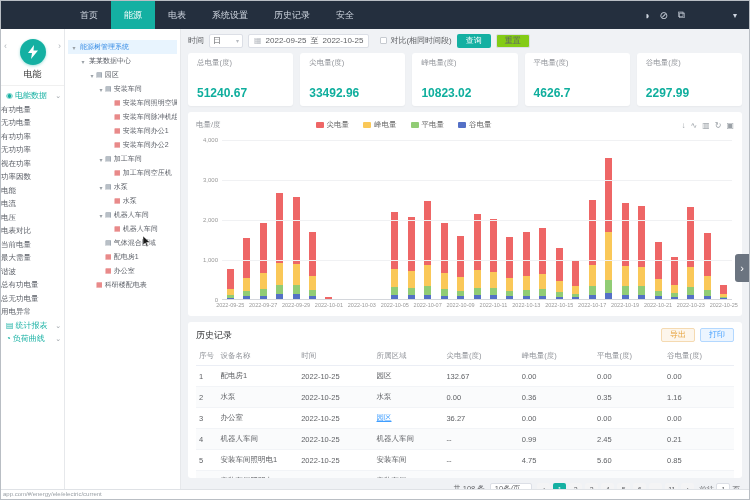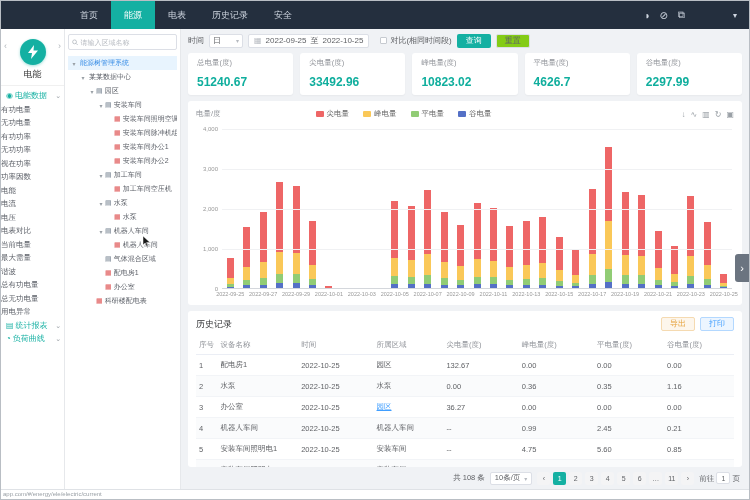--- a/index.html
+++ b/index.html
@@ -55,21 +55,21 @@
   .f-date .cal { color:#b6bac0; font-size:8px; }
   .f-check { display:flex; align-items:center; gap:3px; margin-left:6px; cursor:pointer; }
   .checkbox { width:7px; height:7px; border:1px solid #c6cad0; border-radius:1px; background:#fff; }
   .btn { height:14px; line-height:12px; padding:0 8px; border-radius:2px; font-size:8px; cursor:pointer; border:1px solid transparent; }
   .btn-primary { background:#14b0a2; color:#fff; }
   .btn-plain { background:#84cc16; border-color:#dcdfe6; color:#606266; }
 
   .cards { display:flex; gap:7px; margin-top:4px; }
   .card { flex:1; background:#fff; border-radius:3px; padding:5px 9px 6px; box-shadow:0 1px 2px rgba(0,0,0,.04); }
   .card-label { font-size:7.5px; color:#909399; }
-  .card-value { font-size:12px; font-weight:bold; color:#0fae9d; margin-top:7px; }
+  .card-value { font-size:12px; font-weight:bold; color:#0fae9d; margin-top:18px; }
 
   .chart-card { background:#fff; border-radius:3px; margin-top:6px; padding:6px 8px 2px; height:204px; position:relative; }
   .chart-head { display:flex; align-items:center; height:14px; }
   .unit-label { font-size:7.5px; color:#909399; flex:0 0 auto; }
   .legend { display:flex; gap:14px; margin:0 auto; }
   .legend-item { display:flex; align-items:center; gap:3px; font-size:7.5px; color:#666; cursor:pointer; }
   .legend-swatch { width:8px; height:6px; border-radius:1px; display:inline-block; }
   .chart-tools { display:flex; gap:5px; margin-left:auto; }
   .tool-ico { font-size:8px; color:#9aa0a6; cursor:pointer; }
   .plot-wrap { position:relative; margin:8px 2px 0 26px; height:160px; }
@@ -109,20 +109,21 @@
 </style>
 </head>
 <body>
 
 <div class="navbar">
   <div class="nav-items">
 
   <div class="nav-item">首页</div>
       <div class="nav-item is-active">能源</div>
       <div class="nav-item">电表</div>
+      <div class="nav-item">系统设置</div>
       <div class="nav-item">历史记录</div>
       <div class="nav-item">安全</div>
     </div>
   <div class="nav-right">
     <span class="nav-ico">◑</span>
     <span class="nav-ico">⊘</span>
     <span class="nav-ico">⧉</span>
     <span class="nav-ico nav-caret">▾</span>
   </div>
 </div>
@@ -234,27 +235,20 @@
         </div>
         <div class="menu-row section">
           <span class="m-glyph">◔</span>
           <span class="m-label">负荷曲线</span>
           <span class="m-caret">⌄</span>
         </div>
       </div>
   </div>
 
   <div class="tree-panel">
-    <div class="tree-search">
-      <svg width="7" height="7" viewBox="0 0 10 10">
-        <circle cx="4" cy="4" r="3" fill="none" stroke="#b6bac0" stroke-width="1.3"></circle>
-        <line x1="6.3" y1="6.3" x2="9" y2="9" stroke="#b6bac0" stroke-width="1.3"></line>
-      </svg>
-      <input type="text" placeholder="请输入区域名称" style="">
-    </div>
     <div class="tree">
 
     <div class="tree-row is-selected" style="padding-left: 2px;">
           <span class="t-caret">▾</span>
           <span class="t-glyph"></span>
           <span>能源树管理系统</span>
         </div>
         <div class="tree-row" style="padding-left: 11px;">
           <span class="t-caret">▾</span>
           <span class="t-glyph"></span>

